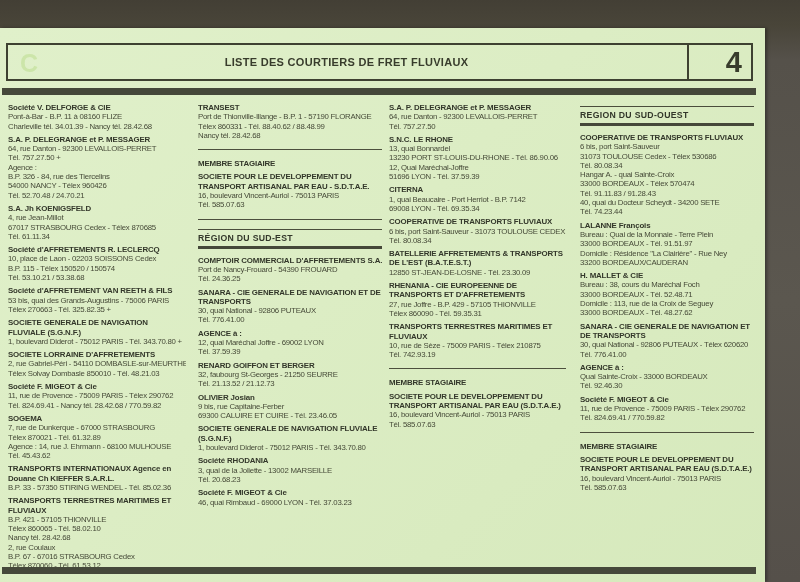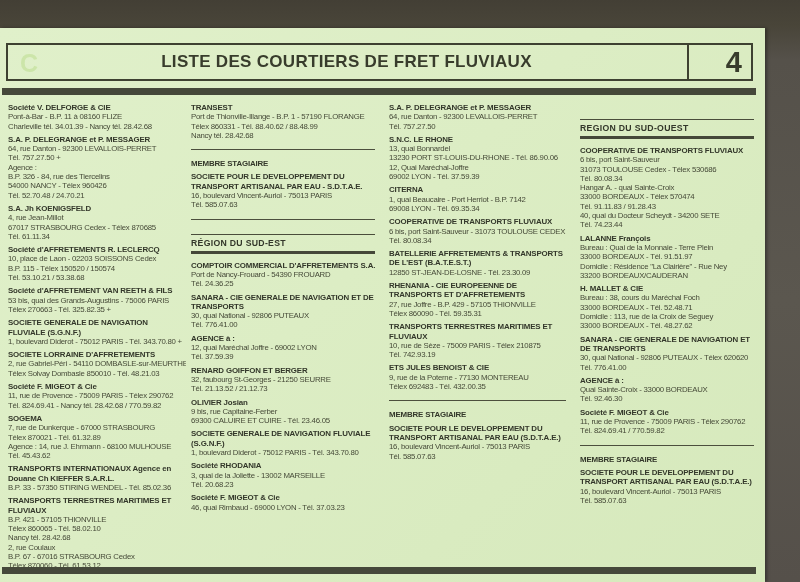--- a/index.html
+++ b/index.html
@@ -17,56 +17,56 @@
     background:linear-gradient(135deg,#e0f0ca 0%,#dcedc4 45%,#d6e9bc 100%);
     box-shadow:2px 0 3px rgba(0,0,0,.35);
   }
   .header-box{
     position:absolute;left:6px;top:15px;width:747px;height:38px;
     border:2px solid #3e4131;box-sizing:border-box;
   }
   .header-title{
     position:absolute;left:0;right:66px;top:0;bottom:0;
     display:flex;align-items:center;justify-content:center;
-    font-weight:bold;font-size:17px;letter-spacing:.3px;color:#383c2c;
+    font-weight:bold;font-size:11px;letter-spacing:.3px;color:#383c2c;
     white-space:nowrap;
   }
   .page-num{
     position:absolute;right:0;top:0;bottom:0;width:64px;
     border-left:2px solid #3e4131;box-sizing:border-box;
     display:flex;align-items:center;justify-content:flex-end;
     padding-right:9px;font-weight:bold;font-size:29px;color:#383c2c;
   }
   .watermark{
     position:absolute;left:12px;top:4px;
     font-weight:bold;font-size:25px;color:#c9e4a4;opacity:.85;
   }
   .band{position:absolute;left:2px;width:754px;height:7px;background:#45483a;}
   .top-band{top:60px;}
   .bottom-band{top:539px;}
   .columns{position:absolute;left:0;top:75px;right:0;bottom:8px;}
   .col{position:absolute;top:0;bottom:0;overflow:hidden;color:#424533;}
   .col-1{left:8px;width:178px;}
-  .col-2{left:191px;width:186px;}
+  .col-2{left:198px;width:186px;}
   .col-3{left:389px;width:179px;}
   .col-4{left:580px;width:176px;top:2px;}
   .entry{margin:0 0 4px 0;}
   .entry-name{
     font-weight:bold;font-size:7.9px;line-height:9.3px;
     letter-spacing:-.15px;color:#33372a;
   }
   .entry-line{
     font-size:7.8px;line-height:9.3px;letter-spacing:-.25px;
     white-space:nowrap;color:#464a38;
   }
   .rule{border-top:1.5px solid #4c4f3d;margin:9px 2px 9px 0;height:0;}
   .section{
     font-weight:bold;font-size:8.7px;letter-spacing:.3px;color:#33372a;
     border-top:1px solid #4a4d3b;border-bottom:3px solid #454839;
-    padding:3px 0 3px 0;margin:14px 2px 7px 0;
+    padding:3px 0 3px 0;margin:1px 2px 7px 0;
   }
 </style>
 </head>
 <body>
 
 <div class="backdrop">
   <div class="page">
     <div class="header-box">
       <span class="watermark">C</span>
       <div class="header-title">LISTE DES COURTIERS DE FRET FLUVIAUX</div>
@@ -202,21 +202,21 @@
           <div class="entry">
             <div class="entry-name">S.A. P. DELEGRANGE et P. MESSAGER</div>
             <div class="entry-line">64, rue Danton - 92300 LEVALLOIS-PERRET</div>
             <div class="entry-line">Tél. 757.27.50</div>
           </div>
           <div class="entry">
             <div class="entry-name">S.N.C. LE RHONE</div>
             <div class="entry-line">13, quai Bonnardel</div>
             <div class="entry-line">13230 PORT ST-LOUIS-DU-RHONE - Tél. 86.90.06</div>
             <div class="entry-line">12, Quai Maréchal-Joffre</div>
-            <div class="entry-line">69002 LYON - Tél. 37.59.39</div>
+            <div class="entry-line">51696 LYON - Tél. 37.59.39</div>
           </div>
           <div class="entry">
             <div class="entry-name">CITERNA</div>
             <div class="entry-line">1, quai Beaucaire - Port Herriot - B.P. 7142</div>
             <div class="entry-line">69008 LYON - Tél. 69.35.34</div>
           </div>
           <div class="entry">
             <div class="entry-name">COOPERATIVE DE TRANSPORTS FLUVIAUX</div>
             <div class="entry-line">6 bis, port Saint-Sauveur - 31073 TOULOUSE CEDEX</div>
             <div class="entry-line">Tél. 80.08.34</div>
@@ -227,25 +227,20 @@
           </div>
           <div class="entry">
             <div class="entry-name">RHENANIA - CIE EUROPEENNE DE TRANSPORTS ET D'AFFRETEMENTS</div>
             <div class="entry-line">27, rue Joffre - B.P. 429 - 57105 THIONVILLE</div>
             <div class="entry-line">Télex 860090 - Tél. 59.35.31</div>
           </div>
           <div class="entry">
             <div class="entry-name">TRANSPORTS TERRESTRES MARITIMES ET FLUVIAUX</div>
             <div class="entry-line">10, rue de Sèze - 75009 PARIS - Télex 210875</div>
             <div class="entry-line">Tél. 742.93.19</div>
-          </div>
-          <div class="entry">
-            <div class="entry-name">ETS JULES BENOIST &amp; CIE</div>
-            <div class="entry-line">9, rue de la Poterne - 77130 MONTEREAU</div>
-            <div class="entry-line">Télex 692483 - Tél. 432.00.35</div>
           </div>
           <div class="rule"></div>
           <div class="entry">
             <div class="entry-name">MEMBRE STAGIAIRE</div>
           </div>
           <div class="entry">
             <div class="entry-name">SOCIETE POUR LE DEVELOPPEMENT DU TRANSPORT ARTISANAL PAR EAU (S.D.T.A.E.)</div>
             <div class="entry-line">16, boulevard Vincent-Auriol - 75013 PARIS</div>
             <div class="entry-line">Tél. 585.07.63</div>
           </div>

